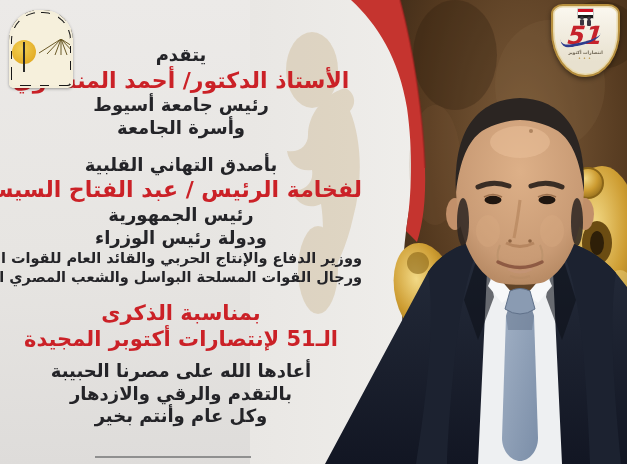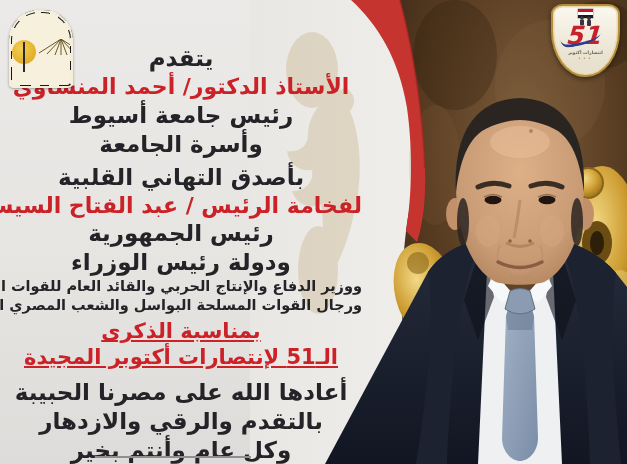--- a/index.html
+++ b/index.html
@@ -9,25 +9,25 @@
     font-family:"DejaVu Sans",sans-serif;
   }
   
   .photo-svg{position:absolute;left:250px;top:0;width:377px;height:464px;display:block;}
   
   .message{
     position:absolute;left:0;top:44px;width:362px;
     direction:rtl;text-align:center;z-index:5;
   }
   .msg-line{line-height:1.26;white-space:nowrap;}
-  .black-md{font-size:23px;font-weight:700;color:#242428;}
+  .black-md{font-size:18px;font-weight:700;color:#242428;}
   .black-sm{font-size:14.5px;font-weight:700;color:#242428;}
   .red-lg{font-size:22px;font-weight:800;color:#cb2127;}
-  .red-md{font-size:21px;font-weight:800;color:#cb2127;text-decoration:underline;}
-  .gap-md{margin-top:4px;}
+  .red-md{font-size:21px;font-weight:800;color:#cb2127;}
+  .gap-md{margin-top:14px;}
   .gap-sm{margin-top:7px;}
   
   .uni-logo{position:absolute;left:9px;top:10px;width:64px;height:78px;z-index:6;}
   .uni-outer{
     width:100%;height:100%;box-sizing:border-box;padding:3px;
     background:repeating-conic-gradient(#181818 0 14deg,#f4eeda 14deg 28deg);
     border-radius:30px 30px 5px 5px;
     box-shadow:0 0 0 2px #f4eeda inset,0 1px 3px rgba(0,0,0,.35);
   }
   .uni-inner{

